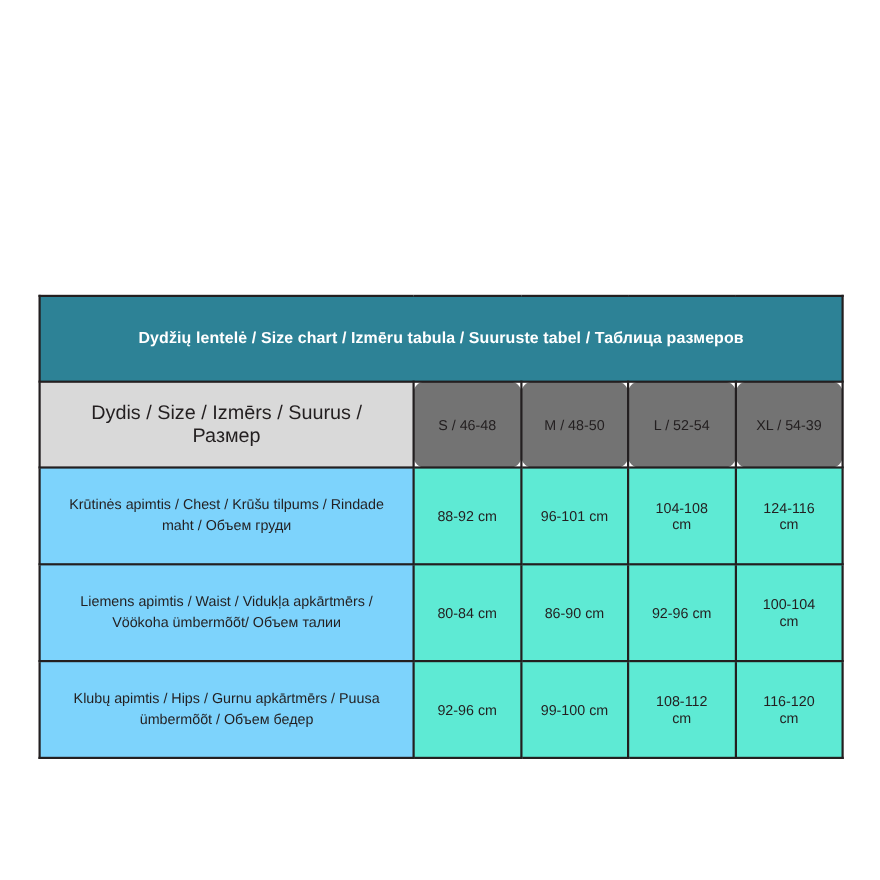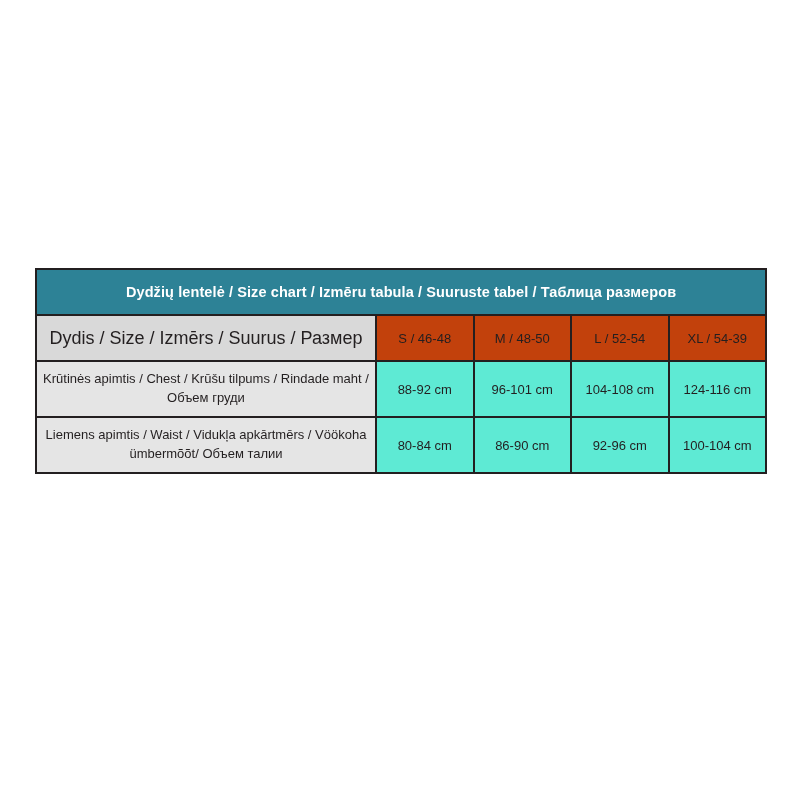--- a/index.html
+++ b/index.html
@@ -25,45 +25,46 @@
     top: 268px;
     width: 730px;
   }
   table.size-chart {
     border-collapse: collapse;
     width: 730px;
     table-layout: fixed;
   }
   table.size-chart td {
     border: 2px solid #231f20;
-    padding: 0;
+    padding: 16px;
     vertical-align: middle;
     text-align: center;
   }
   .title-cell {
     background: #2d8296;
     color: #ffffff;
     font-weight: bold;
     font-size: 14.5px;
     height: 44px;
     letter-spacing: 0.1px;
   }
   .hdr-label-cell {
     background: #d9d9d9;
     font-size: 18px;
     height: 44px;
     padding: 4px 6px;
   }
   .hdr-size-cell {
-    background: #c2410c;
+    background: #737373;
     font-size: 13px;
     height: 44px;
+    border-radius: 10px;
   }
   .row-label-cell {
-    background: #e5e5e5;
+    background: #7dd3fc;
     font-size: 13px;
     line-height: 1.45;
     padding: 6px 8px;
     height: 54px;
   }
   .val-cell {
     background: #5eead4;
     font-size: 13px;
     height: 54px;
   }
@@ -101,16 +102,23 @@
           <td class="val-cell">104-108 cm</td>
           <td class="val-cell">124-116 cm</td>
         </tr>
         <tr>
           <td class="row-label-cell">Liemens apimtis / Waist / Vidukļa apkārtmērs / Vöökoha ümbermõõt/ Объем талии</td>
           <td class="val-cell">80-84 cm</td>
           <td class="val-cell">86-90 cm</td>
           <td class="val-cell">92-96 cm</td>
           <td class="val-cell">100-104 cm</td>
         </tr>
+        <tr>
+          <td class="row-label-cell">Klubų apimtis / Hips / Gurnu apkārtmērs / Puusa ümbermõõt / Объем бедер</td>
+          <td class="val-cell">92-96 cm</td>
+          <td class="val-cell">99-100 cm</td>
+          <td class="val-cell">108-112 cm</td>
+          <td class="val-cell">116-120 cm</td>
+        </tr>
       </tbody>
     </table>
   </div>
 </div>
 
 </body></html>

